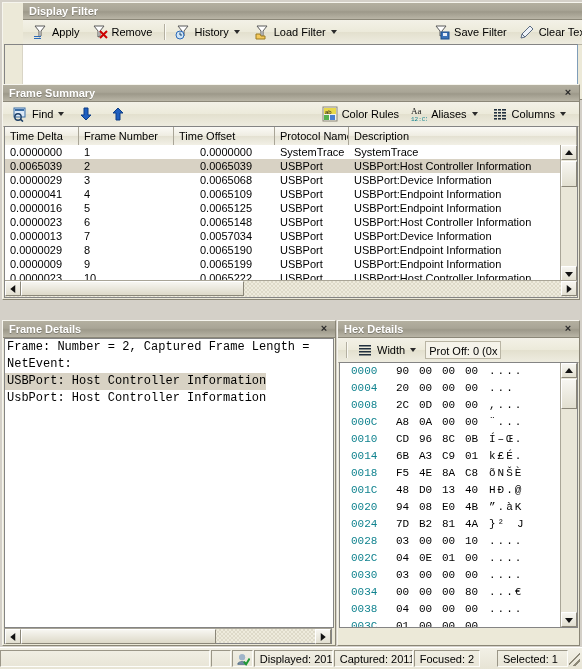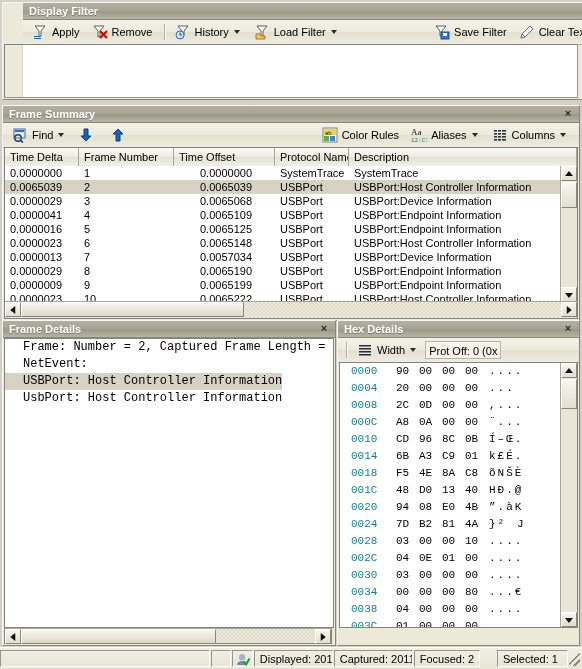--- a/index.html
+++ b/index.html
@@ -102,21 +102,21 @@
     border: 1px solid #7f9db9;
     border-top-color: #848484;
     border-left-color: #848484;
   }
   .filter-gutter {
     position:absolute; left:0; top:0; width:17px; height:100%;
     background:#ece9d8; border-right:1px solid #d9d5c6;
   }
 
   
-  #frame-summary { left: 2px; top: 105px; width: 576px; height: 214px; }
+  #frame-summary { left: 2px; top: 84px; width: 576px; height: 214px; }
   .grid-wrap {
     position: absolute;
     left: 1px; top: 41px;
     width: 572px; height: 170px;
     background: #ffffff;
     border: 1px solid #848484;
     overflow: hidden;
   }
   .grid-header {
     display: flex;
@@ -209,21 +209,21 @@
     box-sizing:border-box;
   }
 
   
   #frame-details { left: 2px; top: 320px; width: 332px; height: 324px; }
   .details-body {
     position:absolute; left:1px; top:17px; width:328px; height:288px;
     background:#fff; border:1px solid #848484; overflow:hidden;
     font-family:"Liberation Mono", monospace; font-size:12px;
   }
-  .dline { height:17px; line-height:17px; padding-left:18px; white-space:nowrap; cursor:default; }
+  .dline { height:17px; line-height:17px; padding-left:2px; white-space:nowrap; cursor:default; }
   .dline.sel { background:#d8d2c4; display:inline-block; }
 
   
   #hex-details { left: 337px; top: 320px; width: 241px; height: 324px; }
   .hex-body {
     position:absolute; left:1px; top:41px; width:237px; height:264px;
     background:#fff; border:1px solid #848484; overflow:hidden;
     font-family:"Liberation Mono", monospace; font-size:11px;
   }
   .hex-rows { position:absolute; left:0; top:0; right:16px; bottom:0; overflow:hidden; }

